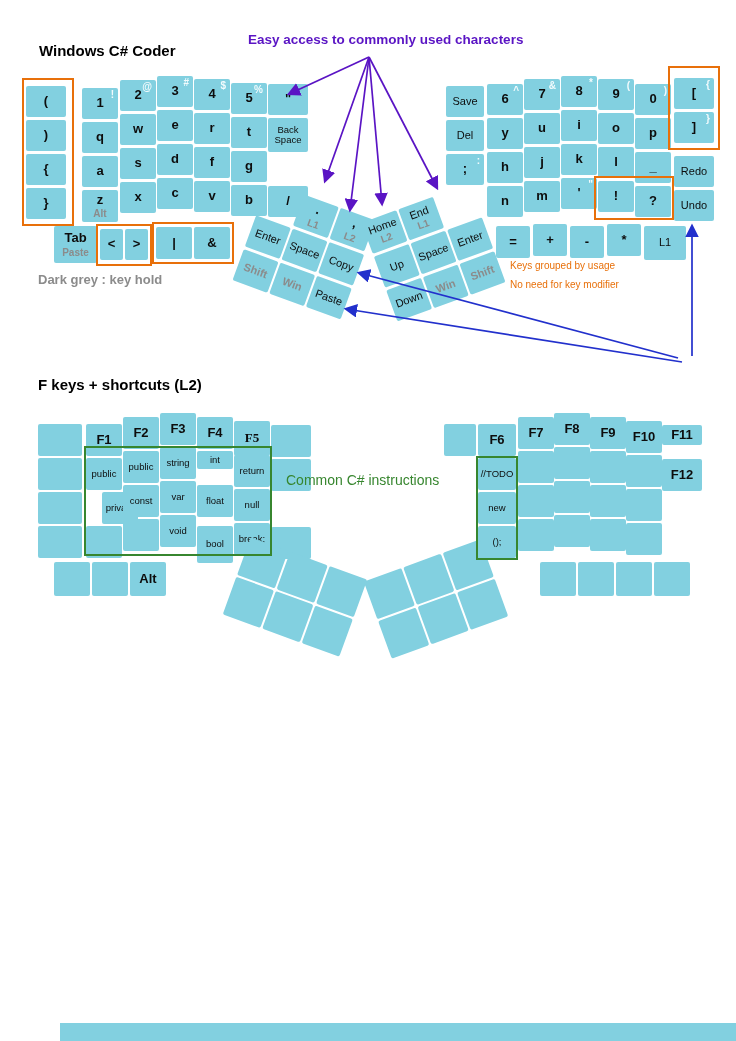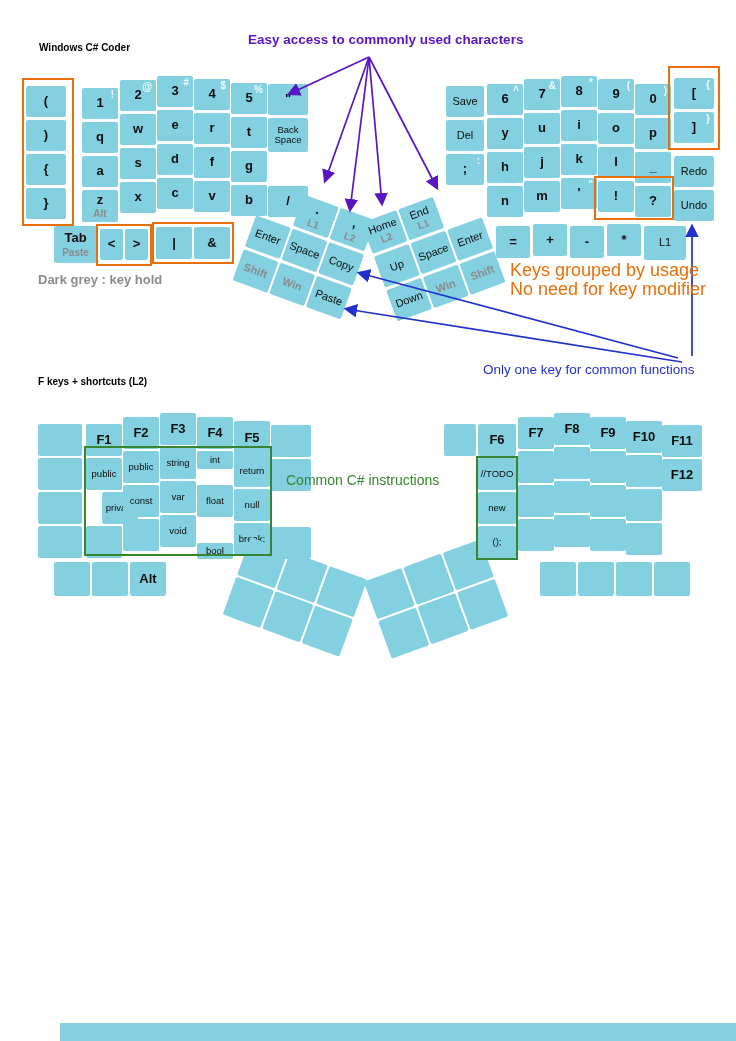--- a/index.html
+++ b/index.html
@@ -19,45 +19,44 @@
   .key.sm{font-weight:normal;font-size:9.5px}
   .key.grey .kmain{color:var(--grey);font-weight:bold}
   .key .sub{position:absolute;top:2px;right:4px;font-size:10px;font-weight:bold;
             color:#f2fbfd;line-height:1}
   .key .hold{font-size:10px;font-weight:bold;color:var(--grey);line-height:1;margin-top:2px}
   .thumb{position:absolute;transform-origin:50% 50%;z-index:2}
   .thumb .key{z-index:2}
   .obox{position:absolute;border:2px solid var(--orange);z-index:4;pointer-events:none}
   .gbox{position:absolute;border:2px solid var(--green);z-index:4;pointer-events:none}
   .note{position:absolute;z-index:7;line-height:1.15;white-space:nowrap}
-  .title{font-size:10px;font-weight:bold;color:#000}
+  .title{font-size:15px;font-weight:bold;color:#000}
   .purple{color:var(--purple);font-size:13.5px;font-weight:bold}
   .greynote{color:var(--grey);font-size:13px;font-weight:bold}
-  .orangenote{color:var(--orange);font-size:18px}
+  .orangenote{color:var(--orange);font-size:10px}
   .bluenote{color:var(--blue);font-size:13.5px}
   .greennote{color:var(--green);font-size:14px}
   .bottombar{position:absolute;background:var(--key);z-index:1}
   #overlay{position:absolute;left:0;top:0;z-index:6;pointer-events:none}
 </style>
 </head>
 <body>
 
 <div class="page">
 
   <div class="note title" style="left:39px;top:42px">Windows C# Coder</div>
 
   <div class="note purple" style="left:248px;top:32px">Easy access to commonly used characters</div>
 
   <div class="note greynote" style="left:38px;top:273px">Dark grey : key hold</div>
 
   <div class="note orangenote" style="left:510px;top:260px">Keys grouped by usage</div>
 
   <div class="note orangenote" style="left:510px;top:279px">No need for key modifier</div>
 
-  <div class="note bluenote" style="left:483px;top:362px">Only one key for common functions</div>
 
   <div class="note title" style="left:38px;top:376px">F keys + shortcuts (L2)</div>
 
   <div class="note greennote" style="left:286px;top:472px">Common C# instructions</div>
 
   <div id="layer-keys">
       <div class="key" style="left: 26px; top: 86px; width: 40px; height: 31px;">
         <span class="kmain">(</span>
       </div>
       <div class="key" style="left: 26px; top: 120px; width: 40px; height: 31px;">
@@ -303,24 +302,24 @@
       </div>
       <div class="key" style="left: 197px; top: 417px; width: 36px; height: 32px;">
         <span class="kmain">F4</span>
       </div>
       <div class="key sm" style="left: 197px; top: 451px; width: 36px; height: 18px;">
         <span class="kmain">int</span>
       </div>
       <div class="key sm" style="left: 197px; top: 485px; width: 36px; height: 32px;">
         <span class="kmain">float</span>
       </div>
-      <div class="key sm" style="left: 197px; top: 543px; width: 36px; height: 16px;">
+      <div class="key sm" style="left: 197px; top: 526px; width: 36px; height: 37px;">
         <span class="kmain">bool</span>
       </div>
-      <div class="key" style="left: 234px; top: 421px; width: 36px; height: 35px;">
+      <div class="key" style="left: 234px; top: 421px; width: 36px; height: 35px; font-family: Liberation Serif, serif;">
         <span class="kmain">F5</span>
       </div>
       <div class="key sm" style="left: 234px; top: 455px; width: 36px; height: 32px;">
         <span class="kmain">return</span>
       </div>
       <div class="key sm" style="left: 234px; top: 489px; width: 36px; height: 32px;">
         <span class="kmain">null</span>
       </div>
       <div class="key sm" style="left: 234px; top: 523px; width: 36px; height: 32px;">
         <span class="kmain">break;</span>
@@ -363,21 +362,21 @@
       </div>
       <div class="key" style="left: 590px; top: 451px; width: 36px; height: 32px;"></div>
       <div class="key" style="left: 590px; top: 485px; width: 36px; height: 32px;"></div>
       <div class="key" style="left: 590px; top: 519px; width: 36px; height: 32px;"></div>
       <div class="key" style="left: 626px; top: 421px; width: 36px; height: 32px;">
         <span class="kmain">F10</span>
       </div>
       <div class="key" style="left: 626px; top: 455px; width: 36px; height: 32px;"></div>
       <div class="key" style="left: 626px; top: 489px; width: 36px; height: 32px;"></div>
       <div class="key" style="left: 626px; top: 523px; width: 36px; height: 32px;"></div>
-      <div class="key" style="left: 662px; top: 425px; width: 40px; height: 32px;">
+      <div class="key" style="left: 662px; top: 425px; width: 40px; height: 20px;">
         <span class="kmain">F11</span>
       </div>
       <div class="key" style="left: 662px; top: 459px; width: 40px; height: 32px;">
         <span class="kmain">F12</span>
       </div>
       <div class="key" style="left: 540px; top: 562px; width: 36px; height: 34px;"></div>
       <div class="key" style="left: 578px; top: 562px; width: 36px; height: 34px;"></div>
       <div class="key" style="left: 616px; top: 562px; width: 36px; height: 34px;"></div>
       <div class="key" style="left: 654px; top: 562px; width: 36px; height: 34px;"></div>
     </div>

